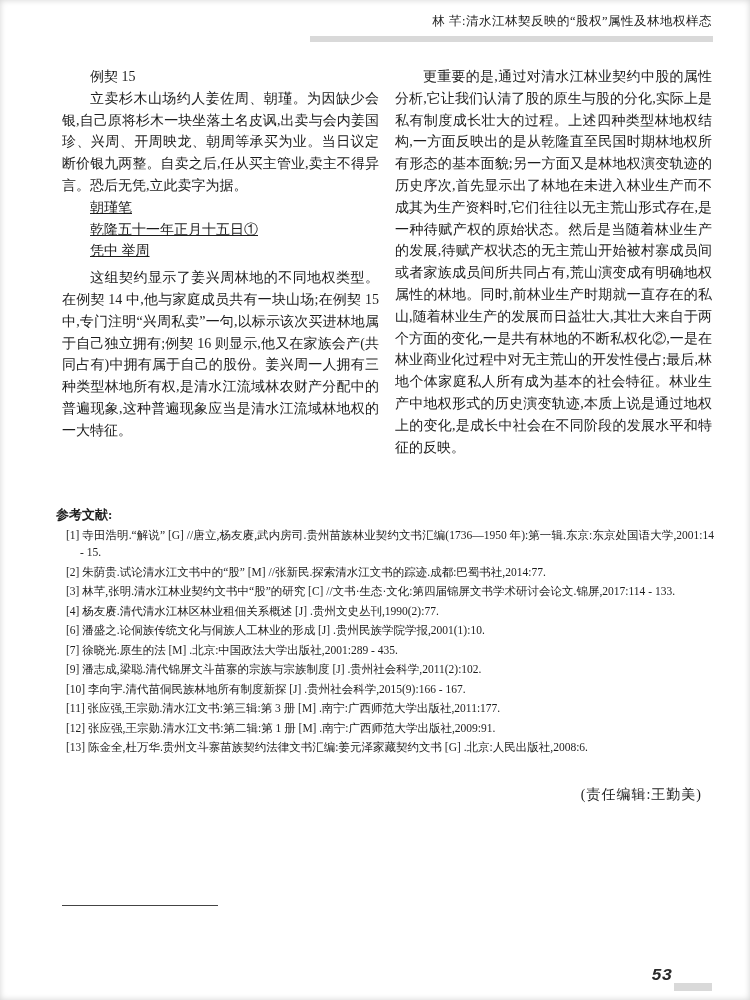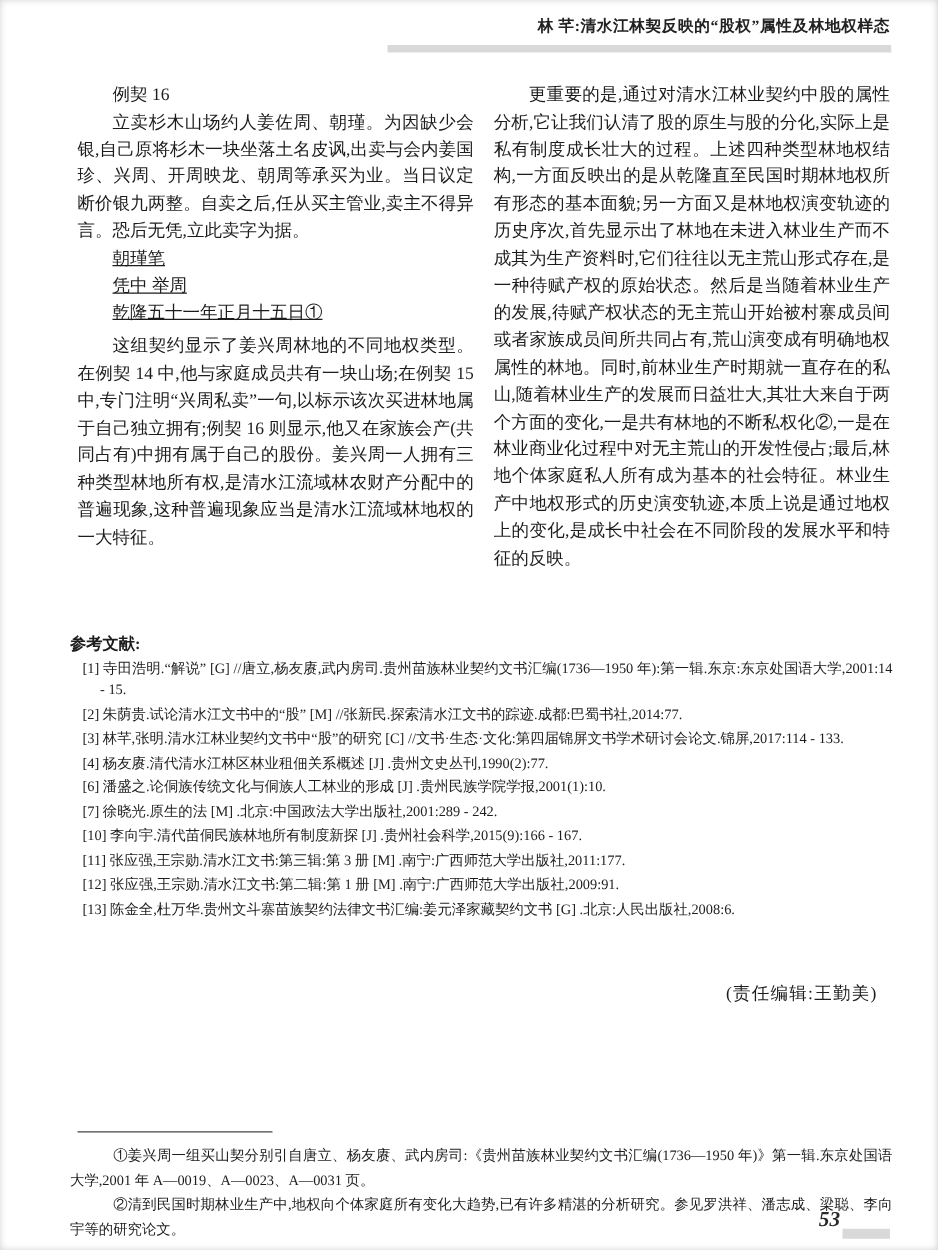--- a/index.html
+++ b/index.html
@@ -12,21 +12,21 @@
     position:relative;
     width:750px;height:1000px;
     margin:0 auto;
     background:#ffffff;
     box-shadow:inset 0 0 6px rgba(0,0,0,0.18);
     color:#1c1c1c;
     overflow:hidden;
   }
   .running-header{
     position:absolute;top:13px;right:38px;
-    font-size:12.5px;font-weight:bold;
+    font-size:12.5px;font-weight:normal;
     letter-spacing:0.5px;
     color:#222;
   }
   .header-bar{
     position:absolute;top:36px;left:310px;right:37px;height:6px;
     background:#d9d9d9;
   }
   .columns{
     position:absolute;top:66px;left:62px;right:38px;
     display:flex;gap:16px;
@@ -64,68 +64,65 @@
   }
   .footnotes{
     position:absolute;top:916px;left:56px;right:36px;
     font-size:11.5px;line-height:19.5px;
     text-align:justify;
   }
   .footnotes p{margin:0;text-indent:3em;}
   .page-number{
     position:absolute;top:966px;right:78px;
     font-size:17px;font-style:italic;font-weight:bold;
-    font-family:Liberation Serif, serif;
+    font-family:Liberation Mono, monospace;
     color:#2a2a2a;
   }
   .page-number-bar{
     position:absolute;top:983px;right:38px;width:38px;height:8px;
     background:#d9d9d9;
   }
 </style>
 </head>
 <body>
 
 <div class="page">
 
   <div class="running-header">林  芊:清水江林契反映的“股权”属性及林地权样态</div>
   <div class="header-bar"></div>
 
   <div class="columns">
     <div class="col">
-      <p class="indent">例契 16</p>
+      <p class="indent">例契 15</p>
       <p class="indent">立卖杉木山场约人姜佐周、朝瑾。为因缺少会银,自己原将杉木一块坐落土名皮讽,出卖与会内姜国珍、兴周、开周映龙、朝周等承买为业。当日议定断价银九两整。自卖之后,任从买主管业,卖主不得异言。恐后无凭,立此卖字为据。</p>
       <p class="sigline">朝瑾笔</p>
+      <p class="sigline">乾隆五十一年正月十五日①</p>
       <p class="sigline">凭中 举周</p>
-      <p class="sigline">乾隆五十一年正月十五日①</p>
       <p class="indent analysis">这组契约显示了姜兴周林地的不同地权类型。在例契 14 中,他与家庭成员共有一块山场;在例契 15 中,专门注明“兴周私卖”一句,以标示该次买进林地属于自己独立拥有;例契 16 则显示,他又在家族会产(共同占有)中拥有属于自己的股份。姜兴周一人拥有三种类型林地所有权,是清水江流域林农财产分配中的普遍现象,这种普遍现象应当是清水江流域林地权的一大特征。</p>
     </div>
     <div class="col">
       <p class="indent">更重要的是,通过对清水江林业契约中股的属性分析,它让我们认清了股的原生与股的分化,实际上是私有制度成长壮大的过程。上述四种类型林地权结构,一方面反映出的是从乾隆直至民国时期林地权所有形态的基本面貌;另一方面又是林地权演变轨迹的历史序次,首先显示出了林地在未进入林业生产而不成其为生产资料时,它们往往以无主荒山形式存在,是一种待赋产权的原始状态。然后是当随着林业生产的发展,待赋产权状态的无主荒山开始被村寨成员间或者家族成员间所共同占有,荒山演变成有明确地权属性的林地。同时,前林业生产时期就一直存在的私山,随着林业生产的发展而日益壮大,其壮大来自于两个方面的变化,一是共有林地的不断私权化②,一是在林业商业化过程中对无主荒山的开发性侵占;最后,林地个体家庭私人所有成为基本的社会特征。林业生产中地权形式的历史演变轨迹,本质上说是通过地权上的变化,是成长中社会在不同阶段的发展水平和特征的反映。</p>
     </div>
   </div>
 
   <div class="references">
     <div class="ref-heading">参考文献:</div>
     <div class="ref">[1] 寺田浩明.“解说” [G] //唐立,杨友赓,武内房司.贵州苗族林业契约文书汇编(1736—1950 年):第一辑.东京:东京处国语大学,2001:14 - 15.</div>
     <div class="ref">[2] 朱荫贵.试论清水江文书中的“股” [M] //张新民.探索清水江文书的踪迹.成都:巴蜀书社,2014:77.</div>
     <div class="ref">[3] 林芊,张明.清水江林业契约文书中“股”的研究 [C] //文书·生态·文化:第四届锦屏文书学术研讨会论文.锦屏,2017:114 - 133.</div>
     <div class="ref">[4] 杨友赓.清代清水江林区林业租佃关系概述 [J] .贵州文史丛刊,1990(2):77.</div>
     <div class="ref">[6] 潘盛之.论侗族传统文化与侗族人工林业的形成 [J] .贵州民族学院学报,2001(1):10.</div>
-    <div class="ref">[7] 徐晓光.原生的法 [M] .北京:中国政法大学出版社,2001:289 - 242.</div>
+    <div class="ref">[7] 徐晓光.原生的法 [M] .北京:中国政法大学出版社,2001:289 - 435.</div>
+    <div class="ref">[9] 潘志成,梁聪.清代锦屏文斗苗寨的宗族与宗族制度 [J] .贵州社会科学,2011(2):102.</div>
     <div class="ref">[10] 李向宇.清代苗侗民族林地所有制度新探 [J] .贵州社会科学,2015(9):166 - 167.</div>
     <div class="ref">[11] 张应强,王宗勋.清水江文书:第三辑:第 3 册 [M] .南宁:广西师范大学出版社,2011:177.</div>
     <div class="ref">[12] 张应强,王宗勋.清水江文书:第二辑:第 1 册 [M] .南宁:广西师范大学出版社,2009:91.</div>
     <div class="ref">[13] 陈金全,杜万华.贵州文斗寨苗族契约法律文书汇编:姜元泽家藏契约文书 [G] .北京:人民出版社,2008:6.</div>
   </div>
 
   <div class="editor-line">(责任编辑:王勤美)</div>
 
   <div class="footnote-rule"></div>
-  <div class="footnotes">
-    <p>①姜兴周一组买山契分别引自唐立、杨友赓、武内房司:《贵州苗族林业契约文书汇编(1736—1950 年)》第一辑.东京处国语大学,2001 年 A—0019、A—0023、A—0031 页。</p>
-    <p>②清到民国时期林业生产中,地权向个体家庭所有变化大趋势,已有许多精湛的分析研究。参见罗洪祥、潘志成、梁聪、李向宇等的研究论文。</p>
-  </div>
 
   <div class="page-number">53</div>
   <div class="page-number-bar"></div>
 
 </div>
 
 </body></html>

